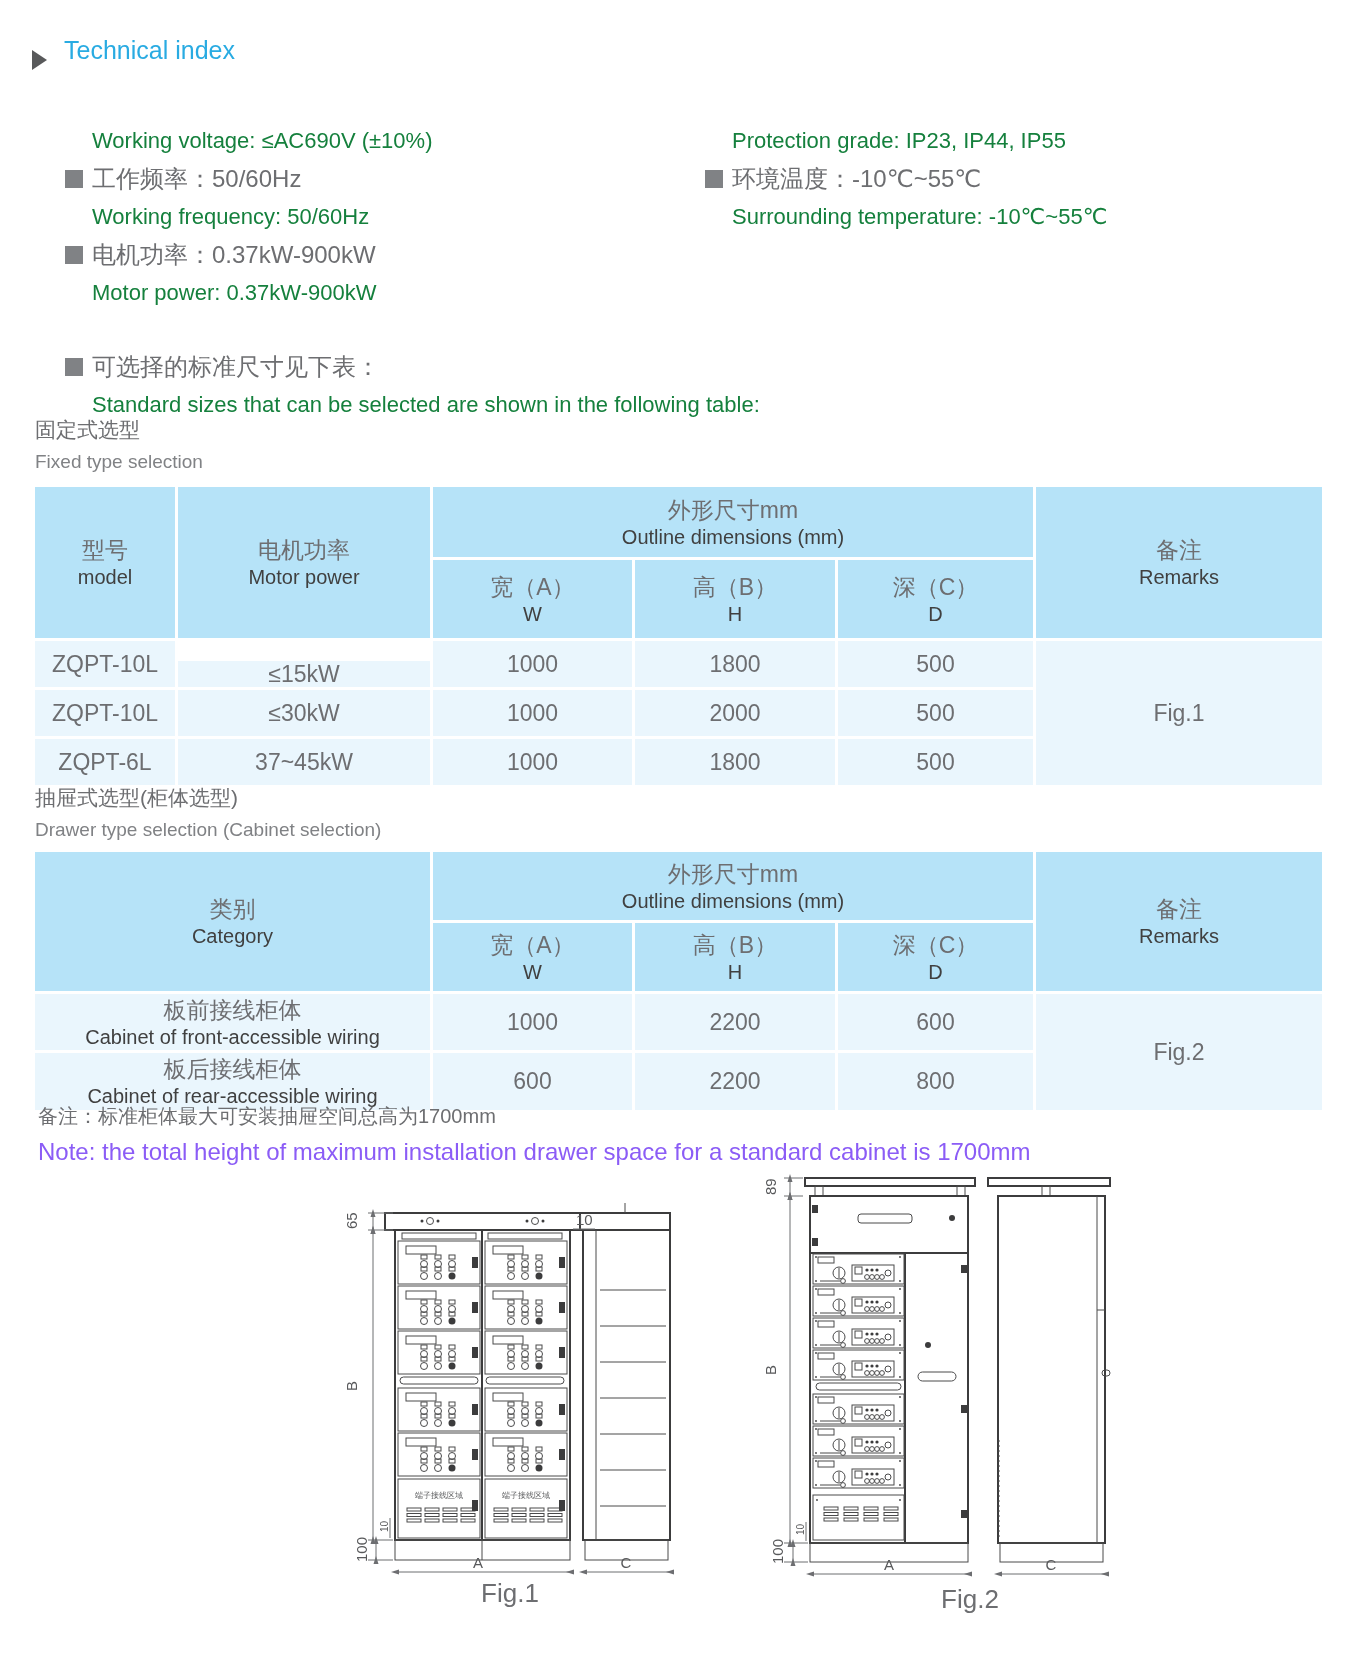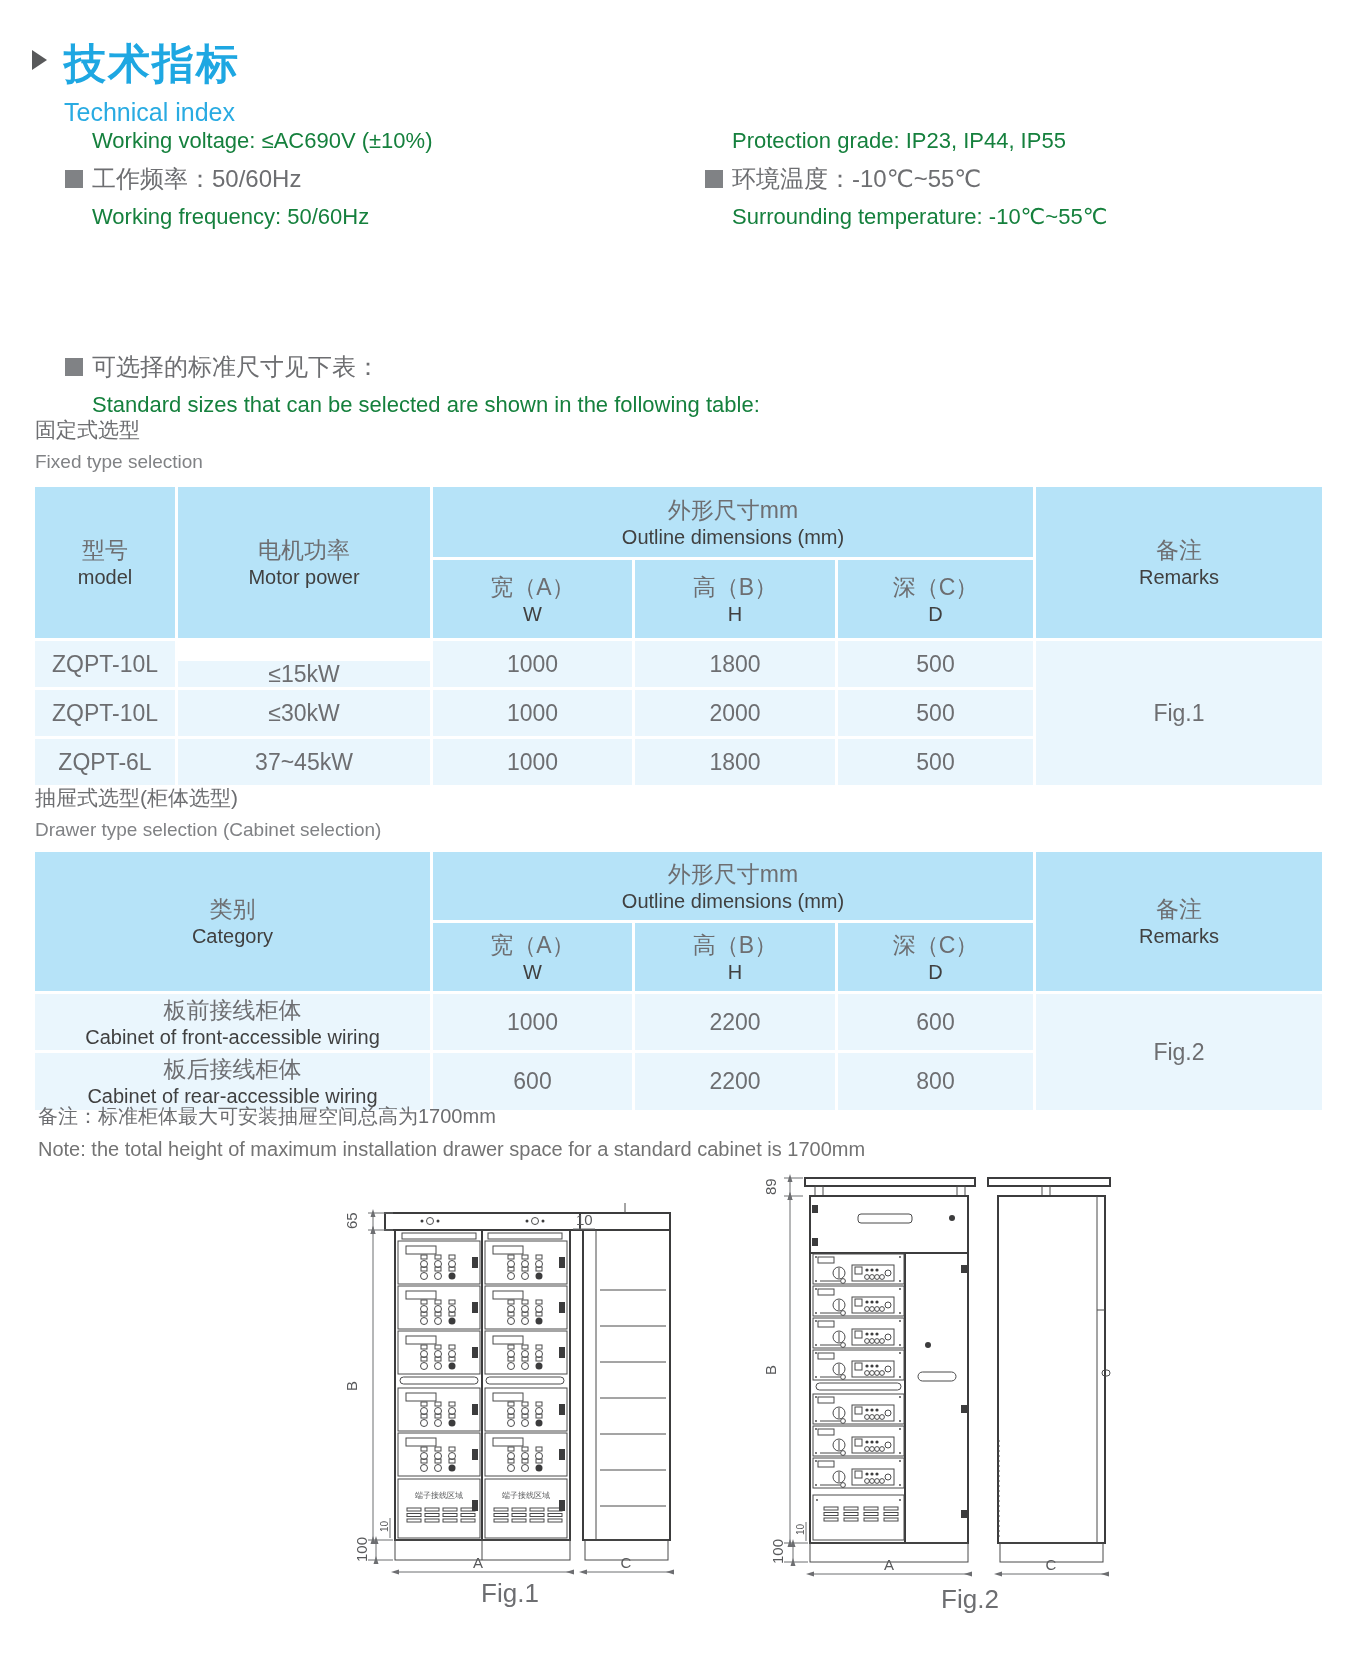--- a/index.html
+++ b/index.html
@@ -30,55 +30,61 @@
   .dt{background:#eaf6fd;}
   .cn1{font-size:23px;line-height:30px;}
   .en1{font-size:20px;line-height:25px;color:#404040;}
   .num{font-size:23px;}
   #t1{top:487px;grid-template-columns:140px 252px 199px 200px 195px 1fr;width:1287px;
       grid-template-rows:70px 78px 46px 46px 46px;}
   #t2{top:852px;grid-template-columns:395px 199px 200px 195px 1fr;width:1287px;
       grid-template-rows:68px 68px 56px 57px;}
   .note{position:absolute;left:38px;top:1103px;}
   .note .n1{font-size:20px;margin:0 0 8px 0;color:#6d6e71;}
-  .note .n2{font-size:20px;margin:0;color:#737373;}
+  .note .n2{font-size:24px;margin:0;color:#8b5cf6;}
   
   .fig{position:absolute;}
   #fig1{left:330px;top:1140px;}
   #fig2{left:720px;top:1150px;}
   svg text{fill:#58595b;font-family:"Liberation Sans","DejaVu Sans",sans-serif;}
   .dim{font-size:15px;}
   .dimsm{font-size:10px;}
   .capt{font-size:26px;fill:#6d6e71;}
   .ln{stroke:#4a4a4b;stroke-width:1;fill:none;}
   .ln2{stroke:#3c3c3d;stroke-width:2;fill:none;}
   .fil{fill:#3c3c3d;stroke:none;}
   .dml{stroke:#6d6e71;stroke-width:1;fill:none;}
 </style>
 </head>
 <body>
 
 <div class="page">
 
   <div class="hdr">
     <span class="tri"></span>
-    <h1 class="title-cn">技术指标</h1>
     <div class="title-en">Technical index</div>
   </div>
 
   <div class="specs left">
     <div class="spec-item">
       <div class="spec-en">Working voltage: ≤AC690V (±10%)</div>
     </div>
     <div class="spec-item">
       <div class="spec-cn">
           <span class="bullet"></span>
           <span>工作频率：50/60Hz</span>
         </div>
       <div class="spec-en">Working frequency: 50/60Hz</div>
+    </div>
+    <div class="spec-item">
+      <div class="spec-cn">
+          <span class="bullet"></span>
+          <span>电机功率：0.37kW-900kW</span>
+        </div>
+      <div class="spec-en">Motor power: 0.37kW-900kW</div>
     </div>
   </div>
 
   <div class="specs right">
     <div class="spec-item">
       <div class="spec-en">Protection grade: IP23, IP44, IP55</div>
     </div>
     <div class="spec-item">
       <div class="spec-cn">
           <span class="bullet"></span>

